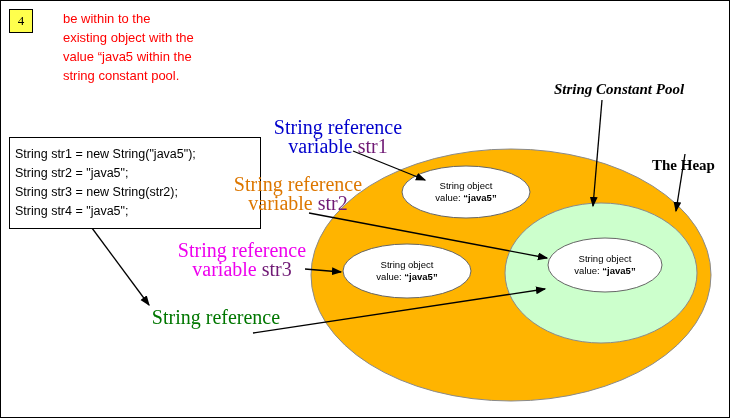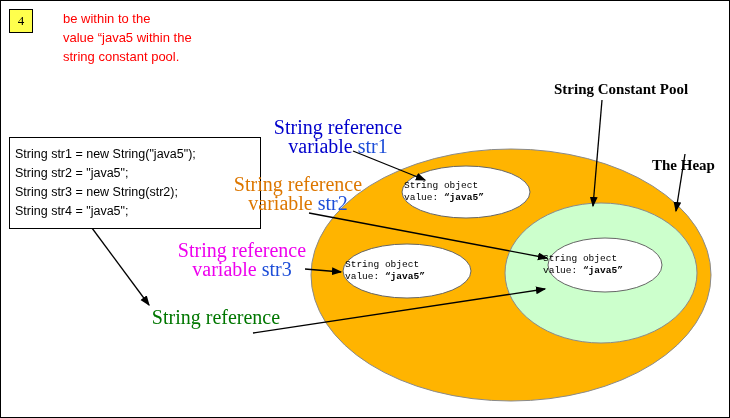--- a/index.html
+++ b/index.html
@@ -23,37 +23,37 @@
   .codebox {
     position:absolute; left:8px; top:136px; width:240px;
     border:1px solid #000; background:#fff; padding:7px 5px;
     font-size:12.5px; line-height:19px; color:#000;
     font-family:"Liberation Sans", sans-serif;
   }
   .reflabel {
     position:absolute; width:134px; text-align:center;
     font-family:"Liberation Serif", serif; font-size:20px; line-height:19px;
   }
-  .reflabel .var { color:#1d4ed8;margin-top:20px; }
+  .reflabel .var { color:#701a75;margin-top:20px; }
   #label-str1 { left:270px; top:117px; color:var(--label-str1,#00c); }
   #label-str2 { left:230px; top:174px; color:var(--label-str2,#d70); }
   #label-str3 { left:174px; top:240px; color:var(--label-str3,#e0e); }
   #label-str4 { left:148px; top:307px; color:var(--label-str4,#070); }
 
   .regiontitle {
     position:absolute; font-family:"Liberation Serif", serif;
     font-weight:bold; font-size:15px; color:#000; white-space:nowrap;
   }
-  #pool-title { left:553px; top:80px; }
+  #pool-title { left:553px; top:80px;font-style:italic; }
   #heap-title { left:651px; top:136px;margin-top:20px; }
 
   .objtext {
-    position:absolute; width:124px; text-align:left;
+    position:absolute; width:124px; text-align:center;
     font-size:9.5px; line-height:12px; color:#000;
-    font-family:Liberation Mono, monospace;
+    font-family:Liberation Sans, sans-serif;
   }
   #obj1-text { left:403px; top:179px; }
   #obj2-text { left:344px; top:258px; }
   #obj3-text { left:542px; top:252px; }
 </style>
 </head>
 <body>
 
 <div id="stage">
 
@@ -78,20 +78,21 @@
     <line x1="88" y1="223" x2="148" y2="304" stroke="#000" stroke-width="1.3" marker-end="url(#arrow)"></line>
     <line x1="252" y1="332" x2="544" y2="288" stroke="#000" stroke-width="1.3" marker-end="url(#arrow)"></line>
     <line x1="601" y1="99" x2="592" y2="205" stroke="#000" stroke-width="1.3" marker-end="url(#arrow)"></line>
     <line x1="684" y1="153" x2="675" y2="210" stroke="#000" stroke-width="1.3" marker-end="url(#arrow)"></line>
   </svg>
 
   <div class="badge">4</div>
 
   <div class="note">
     <div>be within to the</div>
+    <div>existing object with the</div>
     <div>value “java5 within the</div>
     <div>string constant pool.</div>
   </div>
 
   <div class="codebox">
     <div>String str1 = new String("java5");</div>
     <div>String str2 = "java5";</div>
     <div>String str3 = new String(str2);</div>
     <div>String str4 = "java5";</div>
   </div>

